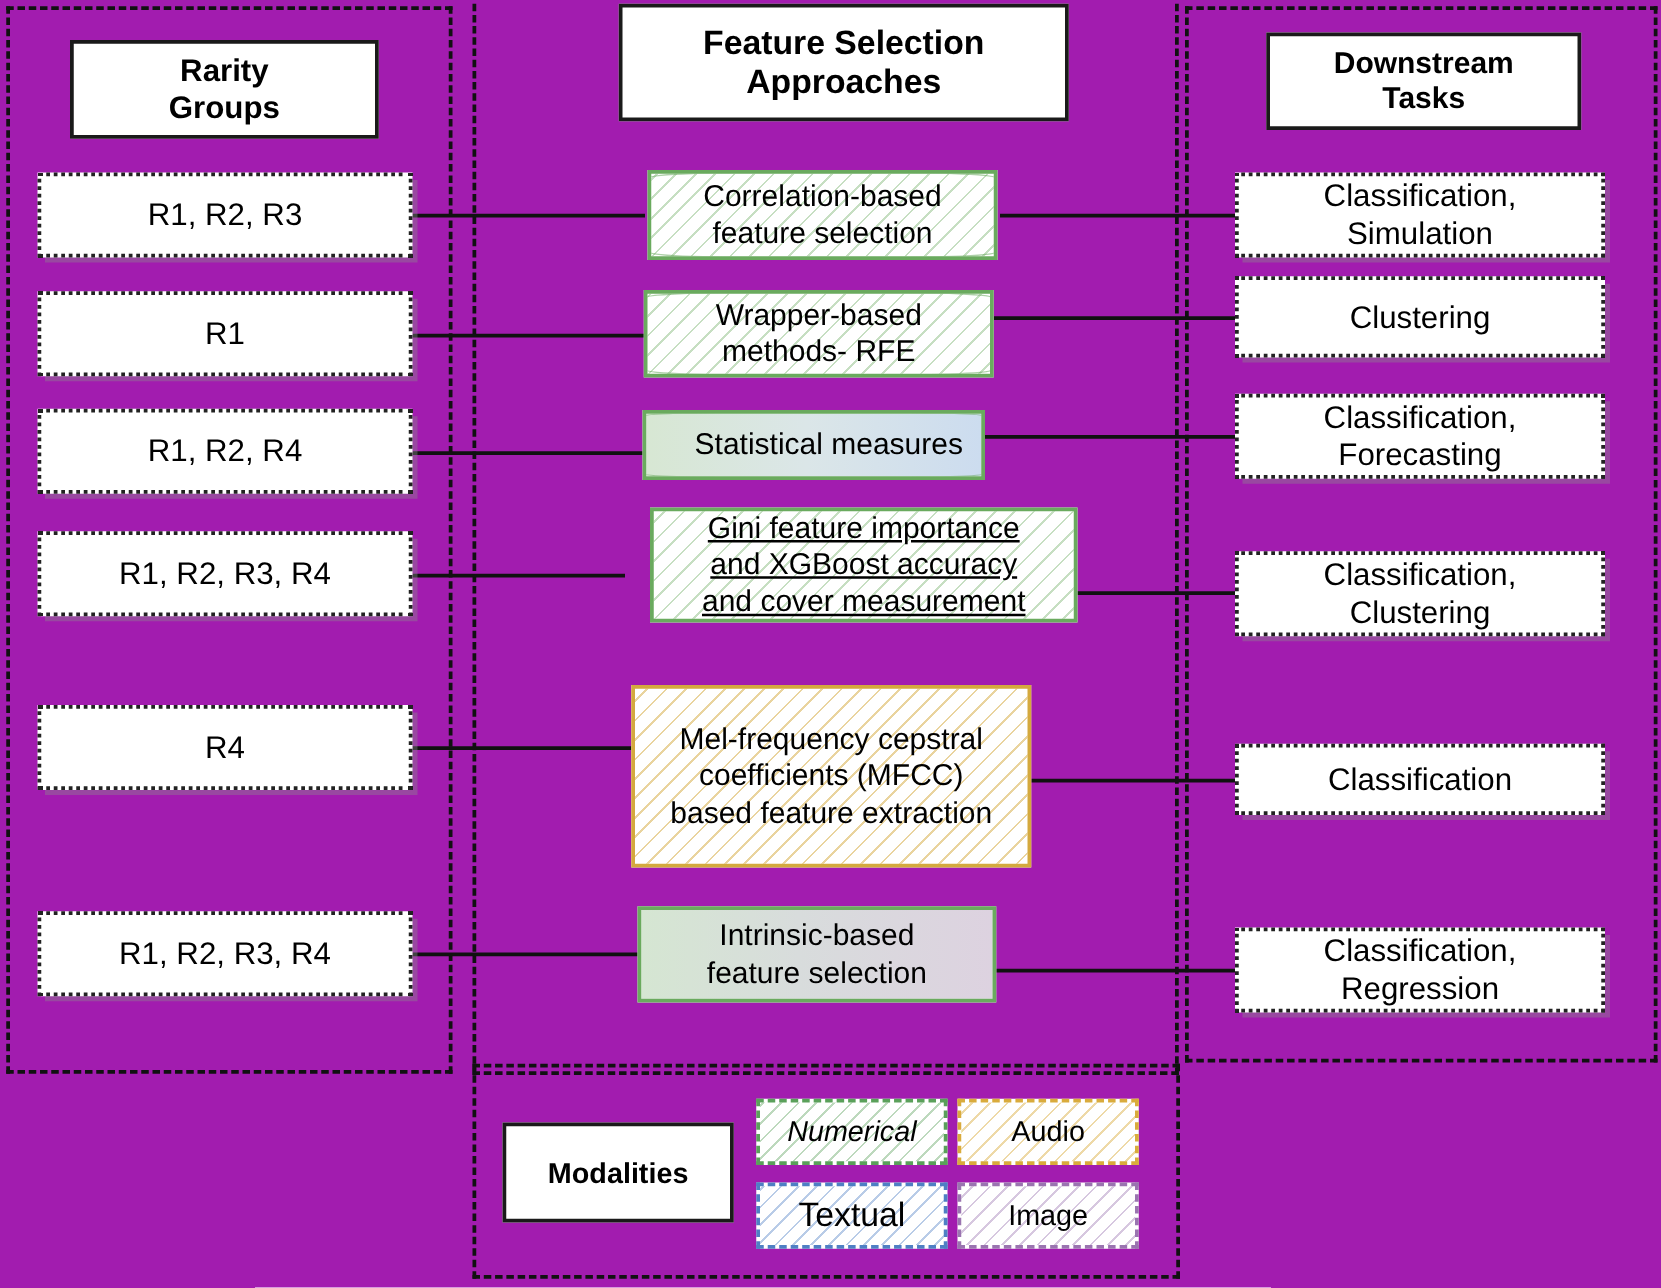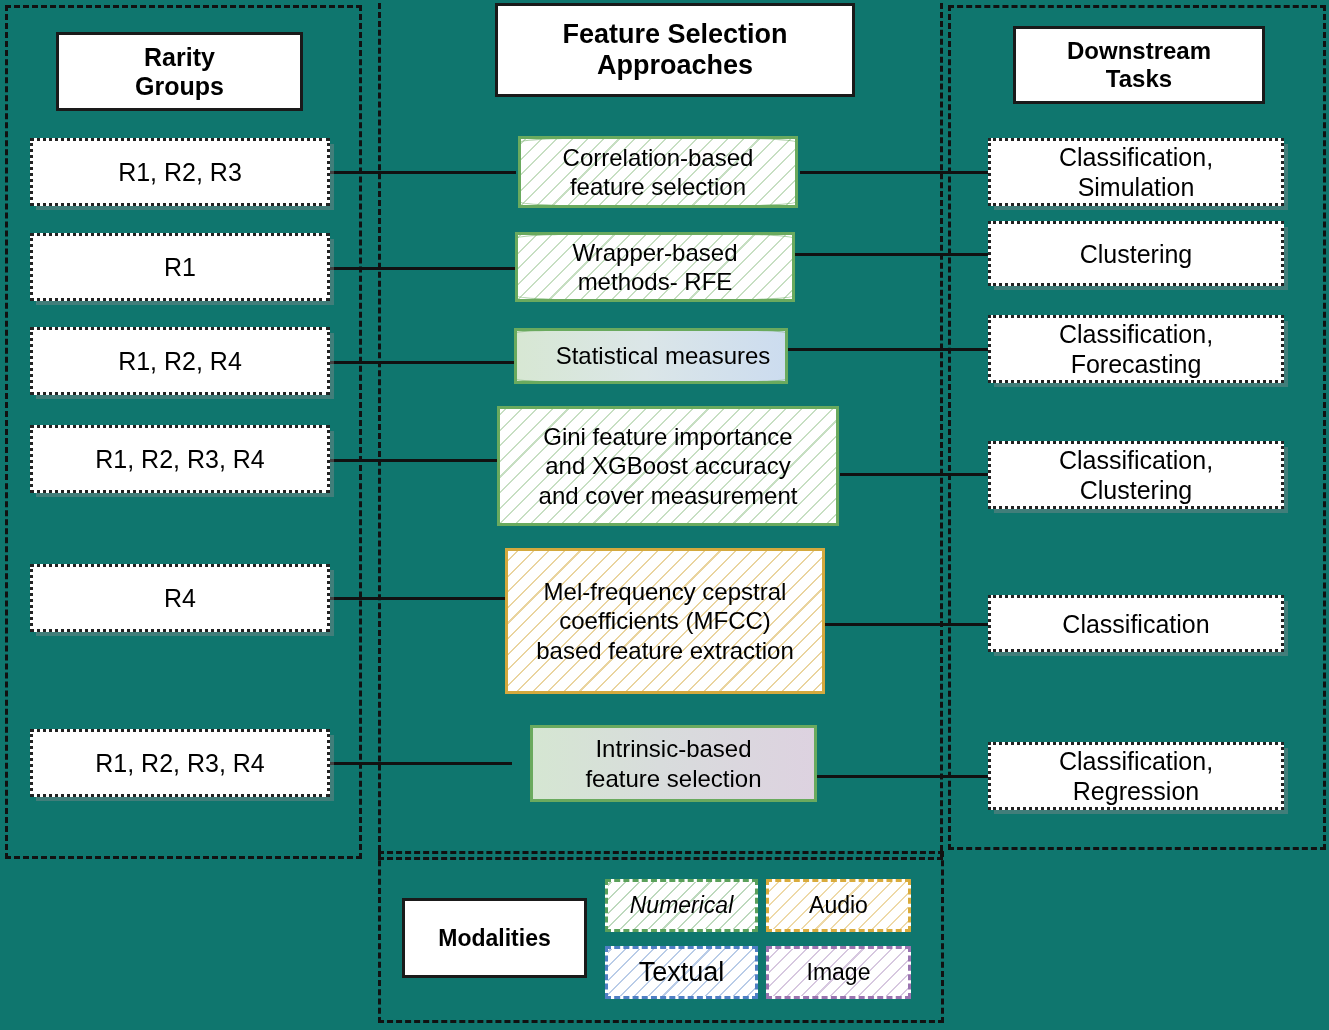--- a/index.html
+++ b/index.html
@@ -8,21 +8,21 @@
     background: #ffffff;
   }
   body {
     font-family: "Liberation Sans", sans-serif;
     color: #000000;
   }
   #canvas {
     position: relative;
     width: 1329px;
     height: 1030px;
-    background: #0f766e;
+    background: #a21caf;
     overflow: hidden;
   }
 
   
   .panel {
     position: absolute;
     border: 3px dashed #111111;
     box-sizing: border-box;
     background: transparent;
   }
@@ -238,33 +238,33 @@
 
   <div class="approach hatch-green edge-arc" style="left:515px; top:232px; width:280px; height:70px; font-size:24px;">
     <span>Wrapper-based
 methods- RFE</span>
   </div>
 
   <div class="approach grad-green-blue edge-arc" style="left:514px; top:328px; width:274px; height:56px; font-size:24px;">
     <span>Statistical measures</span>
   </div>
 
-  <div class="approach hatch-green" style="left:497px; top:406px; width:342px; height:120px; font-size:24px;">
+  <div class="approach hatch-green" style="left:520px; top:406px; width:342px; height:92px; font-size:24px;text-decoration:underline;">
     <span>Gini feature importance
 and XGBoost accuracy
 and cover measurement</span>
   </div>
 
   <div class="approach hatch-orange brd-orange" style="left:505px; top:548px; width:320px; height:146px; font-size:24px;">
     <span>Mel-frequency cepstral
 coefficients (MFCC)
 based feature extraction</span>
   </div>
 
-  <div class="approach grad-green-purple" style="left:510px; top:725px; width:287px; height:77px; font-size:24px;margin-left:20px;">
+  <div class="approach grad-green-purple" style="left:510px; top:725px; width:287px; height:77px; font-size:24px;">
     <span>Intrinsic-based
 feature selection</span>
   </div>
 
   <div class="dot-box" style="left:988px; top:138px; width:296px; height:68px; font-size:25px;">Classification,
 Simulation</div>
   <div class="dot-box" style="left:988px; top:221px; width:296px; height:65px; font-size:25px;">Clustering</div>
   <div class="dot-box" style="left:988px; top:315px; width:296px; height:68px; font-size:25px;">Classification,
 Forecasting</div>
   <div class="dot-box" style="left:988px; top:441px; width:296px; height:68px; font-size:25px;">Classification,

